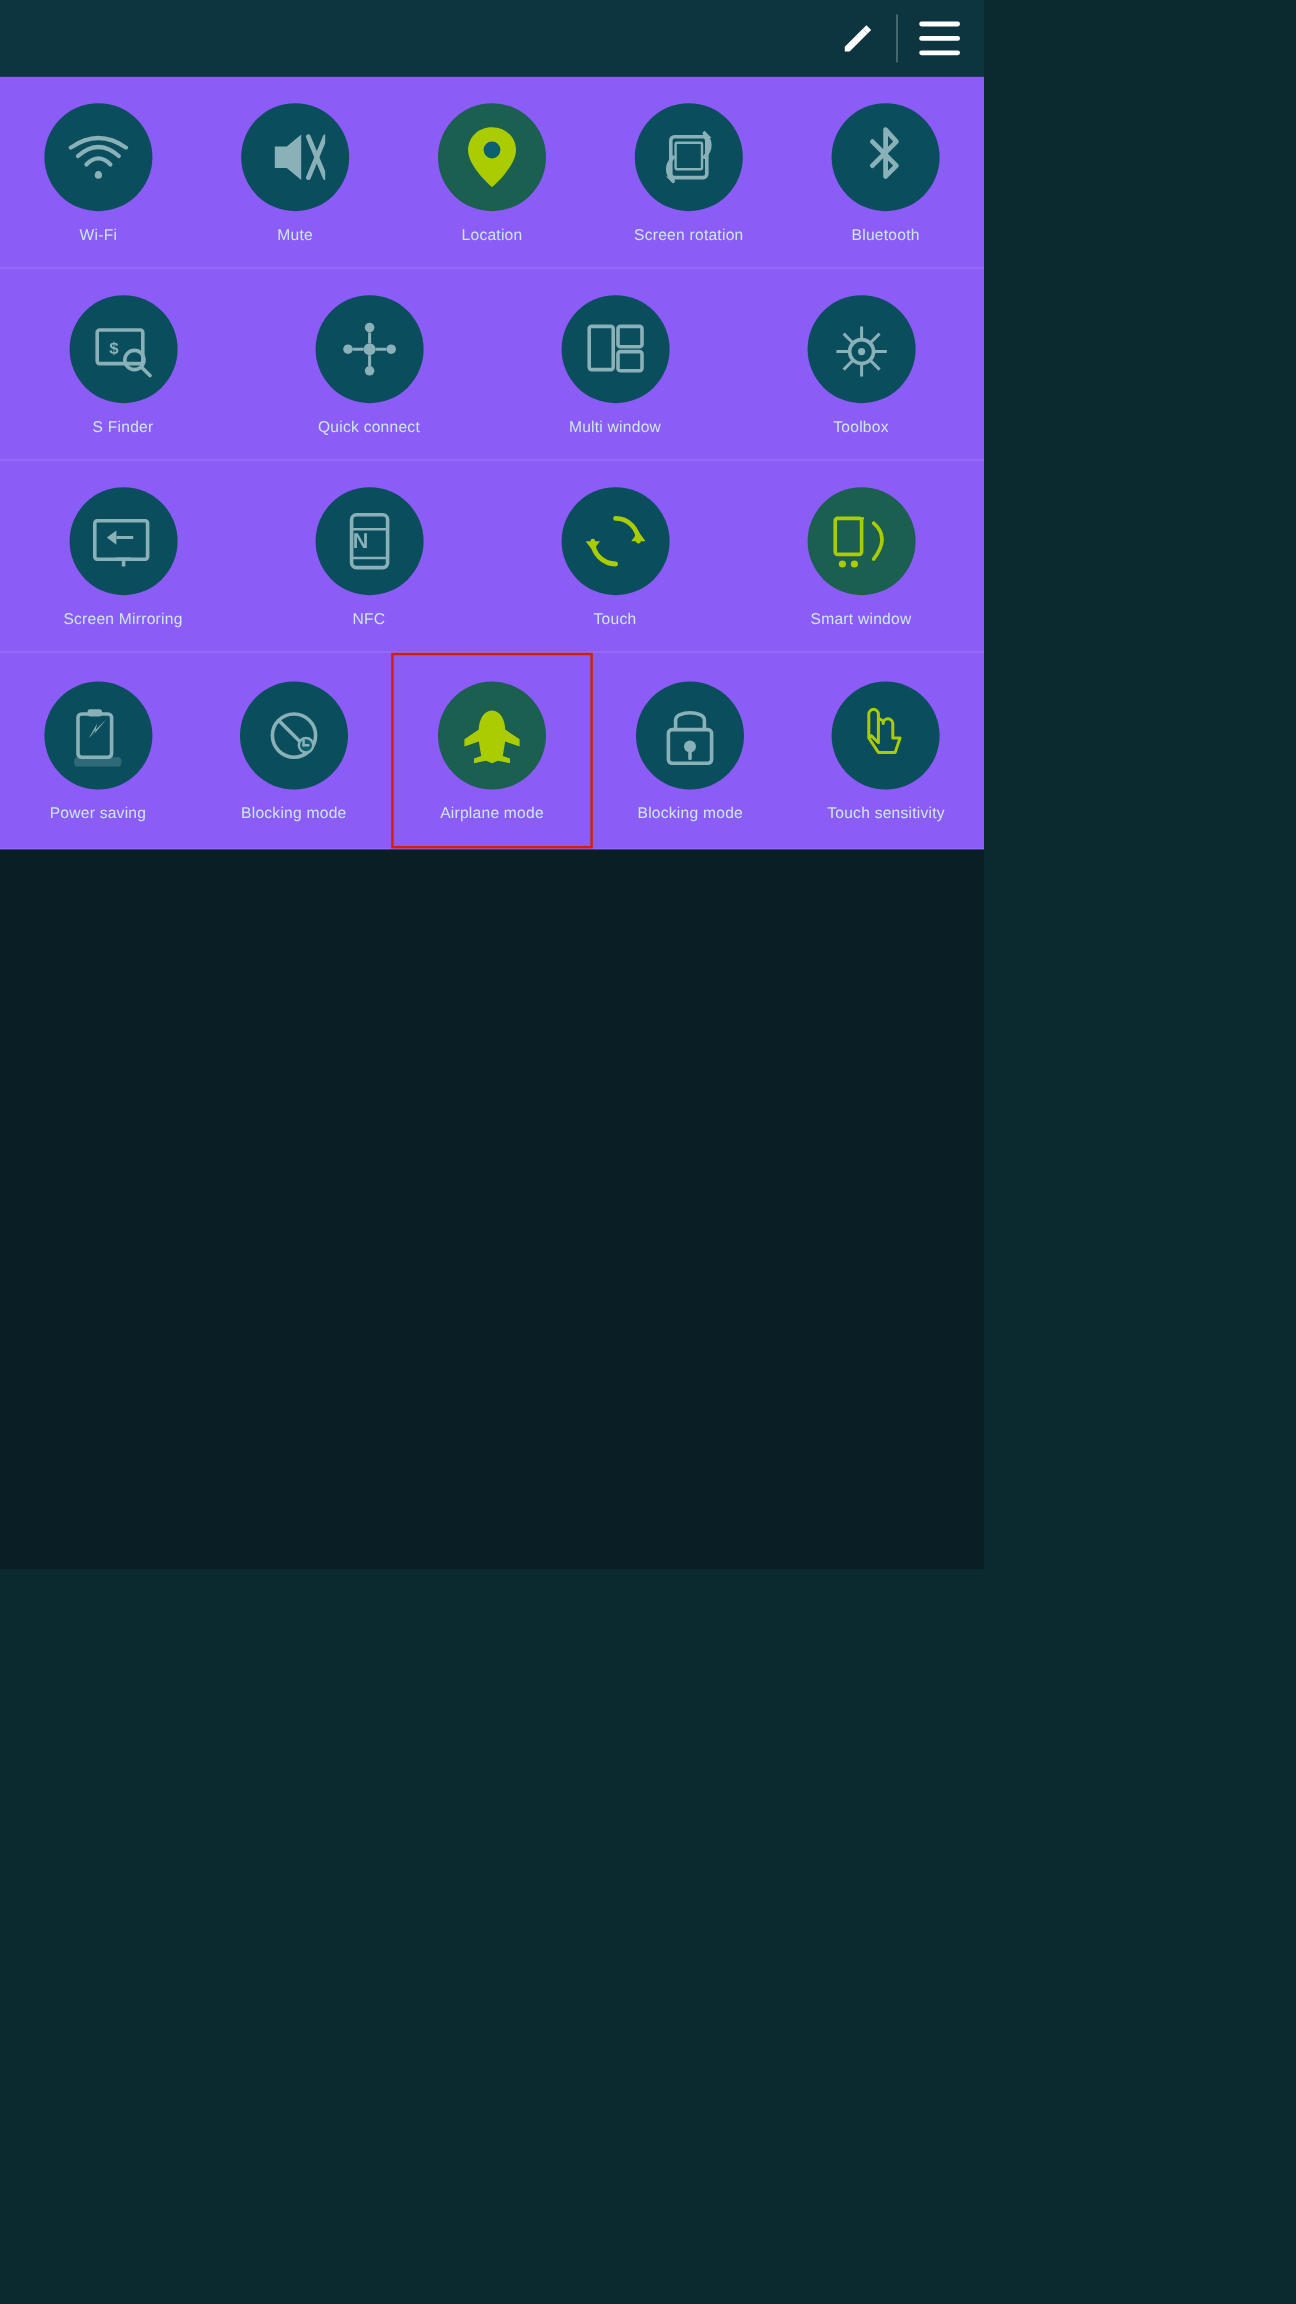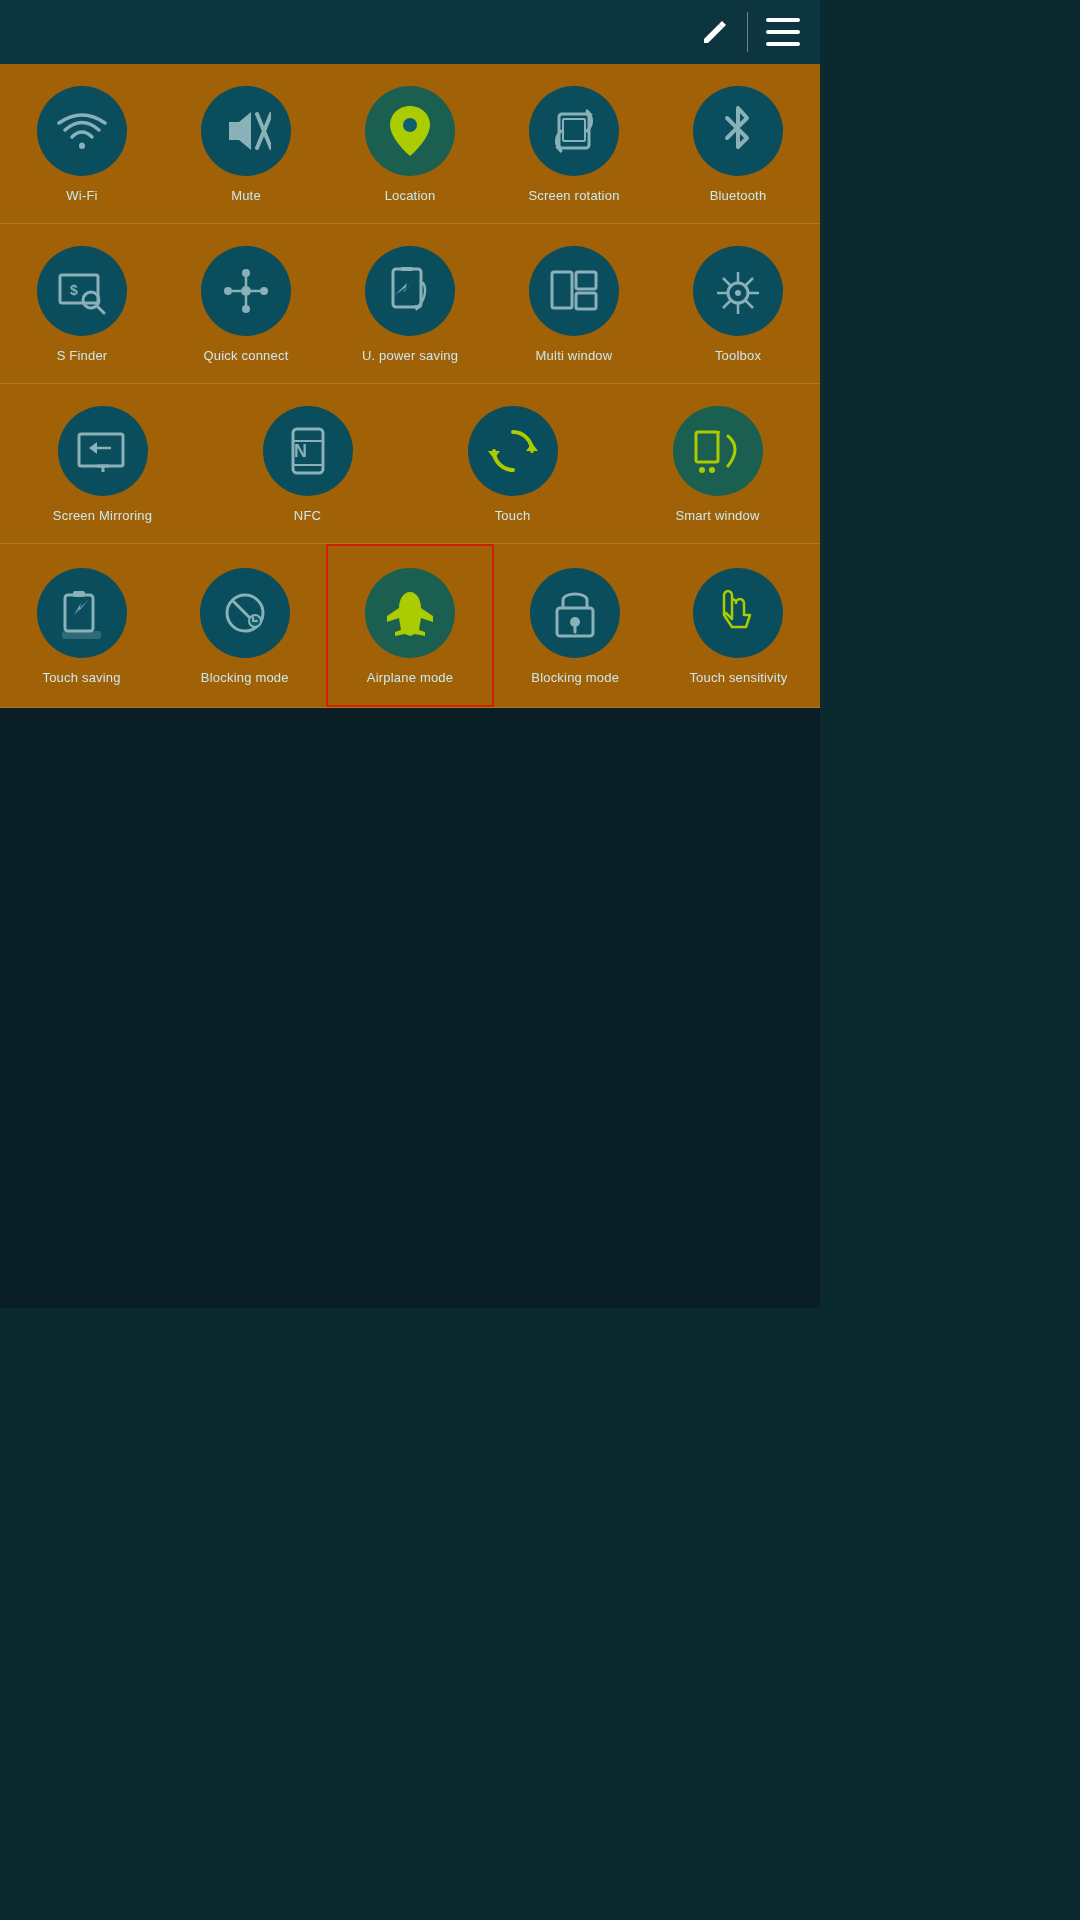--- a/index.html
+++ b/index.html
@@ -73,21 +73,21 @@
     }
 
     .list-icon span {
       display: block;
       height: 4px;
       background: white;
       border-radius: 2px;
     }
 
     .quick-panel {
-      background: #a16207;
+      background: #8b5cf6;
     }
 
     .quick-row {
       display: flex;
       border-bottom: 1px solid rgba(255,255,255,0.15);
     }
 
     .quick-item {
       flex: 1;
       display: flex;
@@ -235,33 +235,20 @@
         <circle cx="8" cy="26" r="4" fill="#8ab0b8"></circle>
         <circle cx="44" cy="26" r="4" fill="#8ab0b8"></circle>
         <line x1="26" y1="12" x2="26" y2="21" stroke="#8ab0b8" stroke-width="2.5"></line>
         <line x1="26" y1="31" x2="26" y2="40" stroke="#8ab0b8" stroke-width="2.5"></line>
         <line x1="12" y1="26" x2="21" y2="26" stroke="#8ab0b8" stroke-width="2.5"></line>
         <line x1="31" y1="26" x2="40" y2="26" stroke="#8ab0b8" stroke-width="2.5"></line>
       </svg>
         </div>
         <span class="quick-item-label">Quick
 connect</span>
-      </div>
-      <div class="quick-item">
-        <div class="icon-circle">
-          <svg width="46" height="52" viewBox="0 0 46 52">
-        <rect x="6" y="4" width="28" height="38" rx="3" stroke="#8ab0b8" stroke-width="3" fill="none"></rect>
-        <rect x="14" y="2" width="12" height="4" rx="1" fill="#8ab0b8"></rect>
-        <path d="M8 30 L20 18 L18 26 L28 14 L16 28 L19 22Z" fill="#8ab0b8"></path>
-        <path d="M36 18 C40 24 38 36 30 42" stroke="#8ab0b8" stroke-width="2.5" fill="none" stroke-linecap="round"></path>
-        <polygon points="29,46 27,40 35,41" fill="#8ab0b8"></polygon>
-      </svg>
-        </div>
-        <span class="quick-item-label">U. power
-saving</span>
       </div>
       <div class="quick-item">
         <div class="icon-circle">
           <svg width="52" height="46" viewBox="0 0 52 46">
         <rect x="4" y="4" width="20" height="36" rx="2" stroke="#8ab0b8" stroke-width="3" fill="none"></rect>
         <rect x="28" y="4" width="20" height="17" rx="2" stroke="#8ab0b8" stroke-width="3" fill="none"></rect>
         <rect x="28" y="25" width="20" height="16" rx="2" stroke="#8ab0b8" stroke-width="3" fill="none"></rect>
       </svg>
         </div>
         <span class="quick-item-label">Multi
@@ -338,21 +325,21 @@
     <div class="quick-row">
       <div class="quick-item">
         <div class="icon-circle">
           <svg width="46" height="52" viewBox="0 0 46 52">
         <rect x="6" y="8" width="28" height="36" rx="3" stroke="#8ab0b8" stroke-width="3" fill="none"></rect>
         <rect x="14" y="4" width="12" height="6" rx="2" fill="#8ab0b8"></rect>
         <path d="M15 28 L22 16 L20 24 L30 12 L16 26 L21 22Z" fill="#8ab0b8"></path>
         <path d="M5 44 C2 44 2 52 5 52 L40 52 C43 52 43 44 40 44Z" fill="#8ab0b8" opacity="0.3"></path>
       </svg>
         </div>
-        <span class="quick-item-label">Touch
+        <span class="quick-item-label">Power
 saving</span>
       </div>
       <div class="quick-item">
         <div class="icon-circle">
           <svg width="50" height="50" viewBox="0 0 50 50">
         <circle cx="25" cy="25" r="18" stroke="#8ab0b8" stroke-width="3" fill="none"></circle>
         <line x1="13" y1="13" x2="37" y2="37" stroke="#8ab0b8" stroke-width="3" stroke-linecap="round"></line>
         <circle cx="35" cy="33" r="6" fill="#0d6070" stroke="#8ab0b8" stroke-width="2"></circle>
         <line x1="33" y1="33" x2="33" y2="29" stroke="#8ab0b8" stroke-width="2" stroke-linecap="round"></line>
         <line x1="33" y1="33" x2="37" y2="33" stroke="#8ab0b8" stroke-width="2" stroke-linecap="round"></line>

